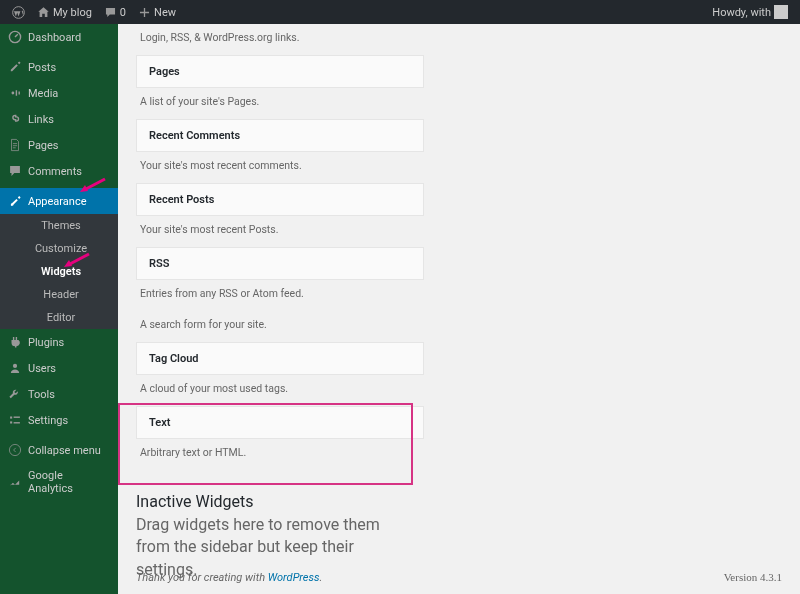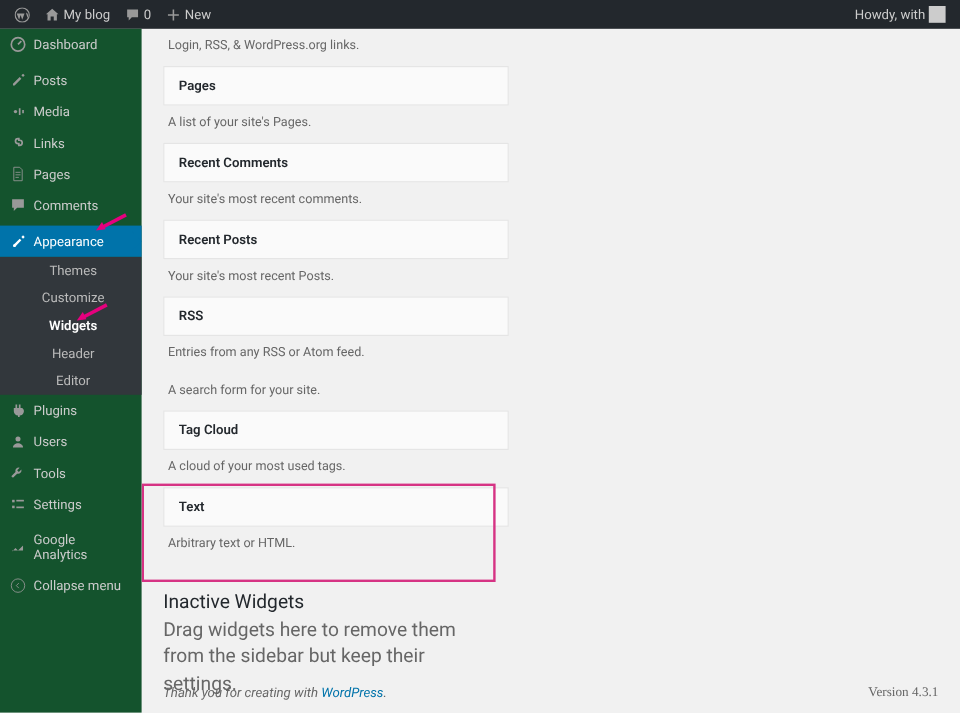--- a/index.html
+++ b/index.html
@@ -150,30 +150,30 @@
           <rect x="3" y="5" width="3" height="3"></rect>
           <rect x="8" y="5" width="9" height="2"></rect>
           <rect x="3" y="12" width="3" height="3"></rect>
           <rect x="8" y="13" width="9" height="2"></rect>
         </svg>
         <span>Settings</span>
       </div>
     <div class="side-sep"></div>
     <div class="side-item">
         <svg viewBox="0 0 20 20">
-          <path d="M3 15l4-4 3 3 6-6v6H3z"></path>
-        </svg>
-        <span>Google Analytics</span>
-      </div>
-    <div class="side-item">
-        <svg viewBox="0 0 20 20">
           <circle cx="10" cy="10" r="8" fill="none" stroke="#999"></circle>
           <path d="M11 7l-3 3 3 3" stroke="#999" fill="none"></path>
         </svg>
         <span>Collapse menu</span>
+      </div>
+    <div class="side-item">
+        <svg viewBox="0 0 20 20">
+          <path d="M3 15l4-4 3 3 6-6v6H3z"></path>
+        </svg>
+        <span>Google Analytics</span>
       </div>
   </div>
 
   <div class="content">
     <div class="widget-list">
       <div class="desc">Login, RSS, &amp; WordPress.org links.</div>
       <div class="widget-box">Pages</div>
       <div class="desc">A list of your site's Pages.</div>
       <div class="widget-box">Recent Comments</div>
       <div class="desc">Your site's most recent comments.</div>

